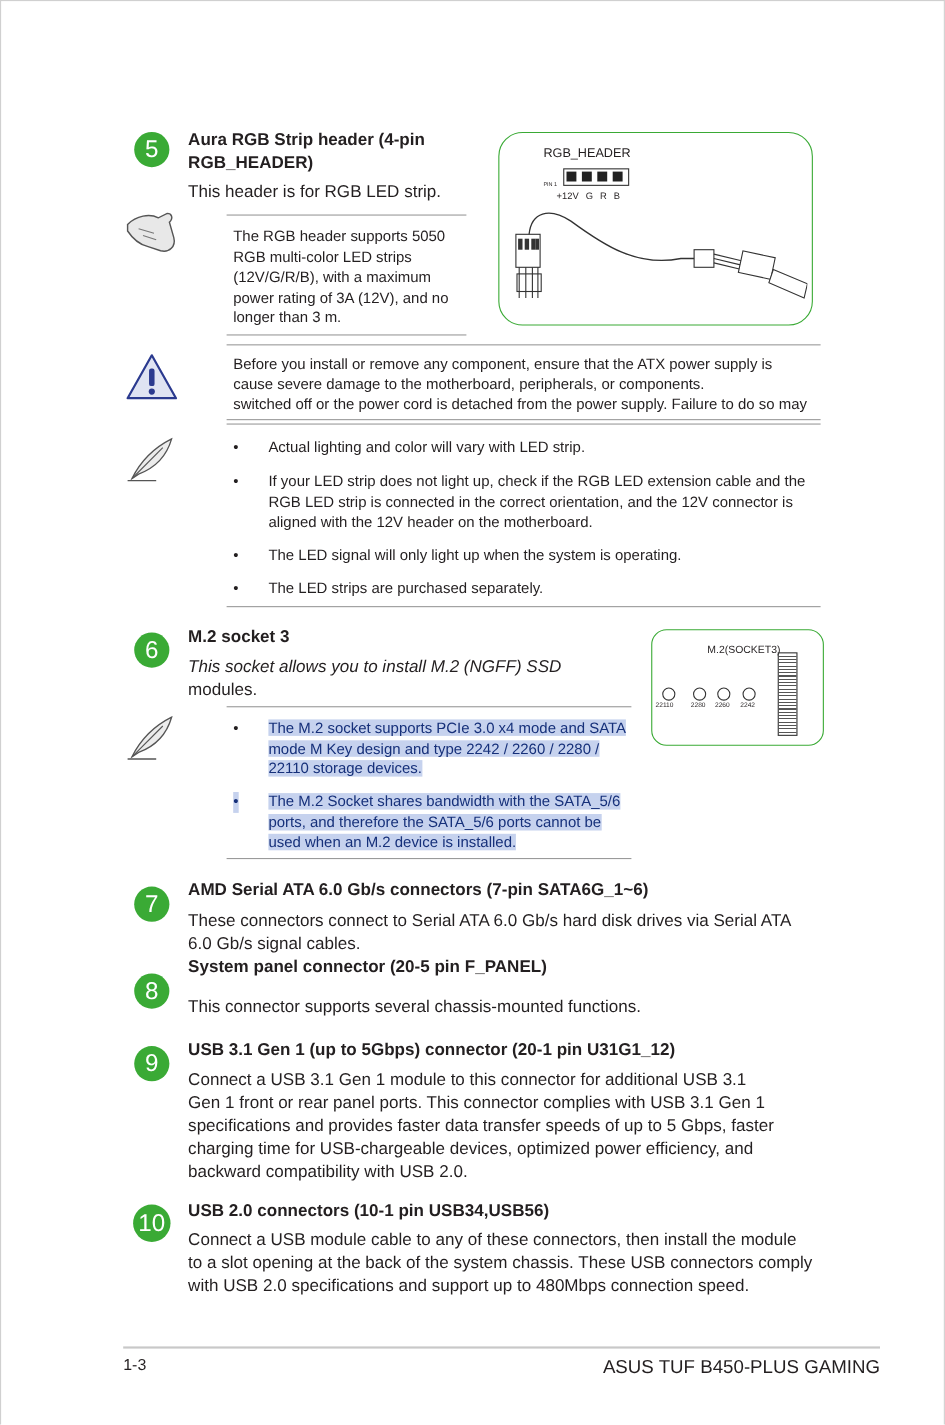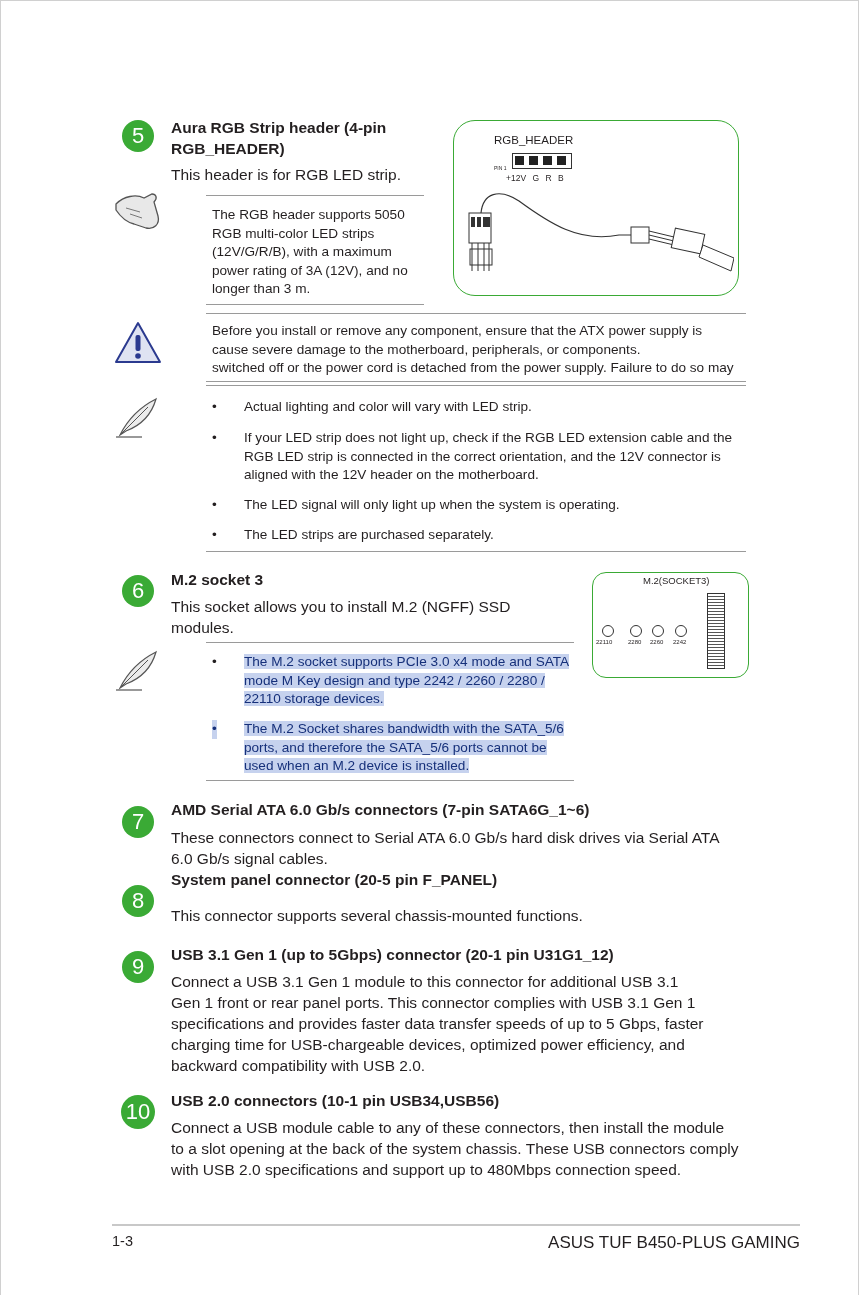--- a/index.html
+++ b/index.html
@@ -121,25 +121,25 @@
   <span class="txt">The LED signal will only light up when the system is operating.</span>
 </div>
 <div class="bullet" style="left:212px;top:526px;width:540px;height:20px;">
   <span class="dot">•</span>
   <span class="txt">The LED strips are purchased separately.</span>
 </div>
 <div class="rule" style="left:206px;top:551px;width:540px;"></div>
 
 <div class="num" style="left:122px;top:575px;">6</div>
 <div class="abs h" style="left:171px;top:570px;">M.2 socket 3</div>
-<div class="abs p" style="left:171px;top:596px;">This socket allows you to install M.2 (NGFF) SSD</div>
+<div class="abs p" style="left:171px;top:596px;font-style:italic;">This socket allows you to install M.2 (NGFF) SSD</div>
 <div class="abs p" style="left:171px;top:617px;">modules.</div>
 
 <div class="diagram" style="left:592px;top:572px;width:155px;height:104px;border-radius:14px;">
-  <div class="abs" style="left:50px;top:2px;font-size:9.5px;">M.2(SOCKET3)</div>
+  <div class="abs" style="left:50px;top:13px;font-size:9.5px;">M.2(SOCKET3)</div>
   <div class="abs" style="left:114px;top:20px;width:16px;height:74px;border:1px solid #333;background:repeating-linear-gradient(#fff 0 2px,#555 2px 3px);"></div>
   <div class="abs" style="left:9px;top:52px;width:12px;height:12px;border-radius:50%;border:1.5px solid #333;box-sizing:border-box;"></div>
   <div class="abs" style="left:37px;top:52px;width:12px;height:12px;border-radius:50%;border:1.5px solid #333;box-sizing:border-box;"></div>
   <div class="abs" style="left:59px;top:52px;width:12px;height:12px;border-radius:50%;border:1.5px solid #333;box-sizing:border-box;"></div>
   <div class="abs" style="left:82px;top:52px;width:12px;height:12px;border-radius:50%;border:1.5px solid #333;box-sizing:border-box;"></div>
   <div class="abs" style="left:3px;top:66px;font-size:6px;">22110</div>
   <div class="abs" style="left:35px;top:66px;font-size:6px;">2280</div>
   <div class="abs" style="left:57px;top:66px;font-size:6px;">2260</div>
   <div class="abs" style="left:80px;top:66px;font-size:6px;">2242</div>
 </div>

